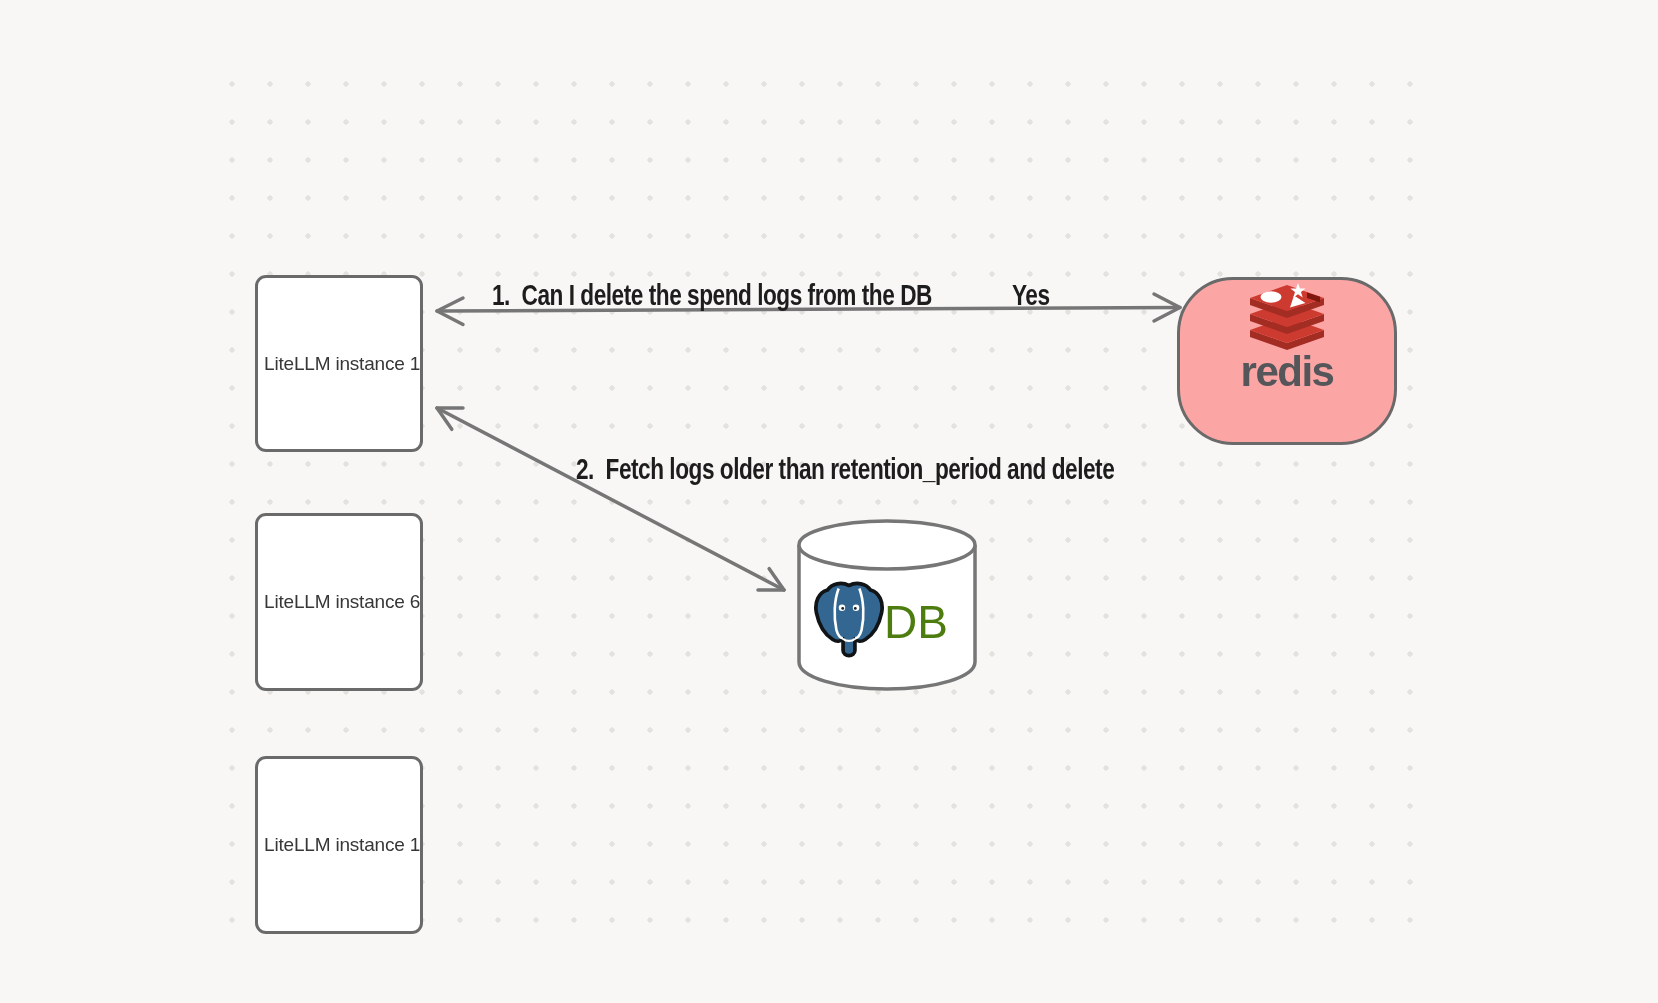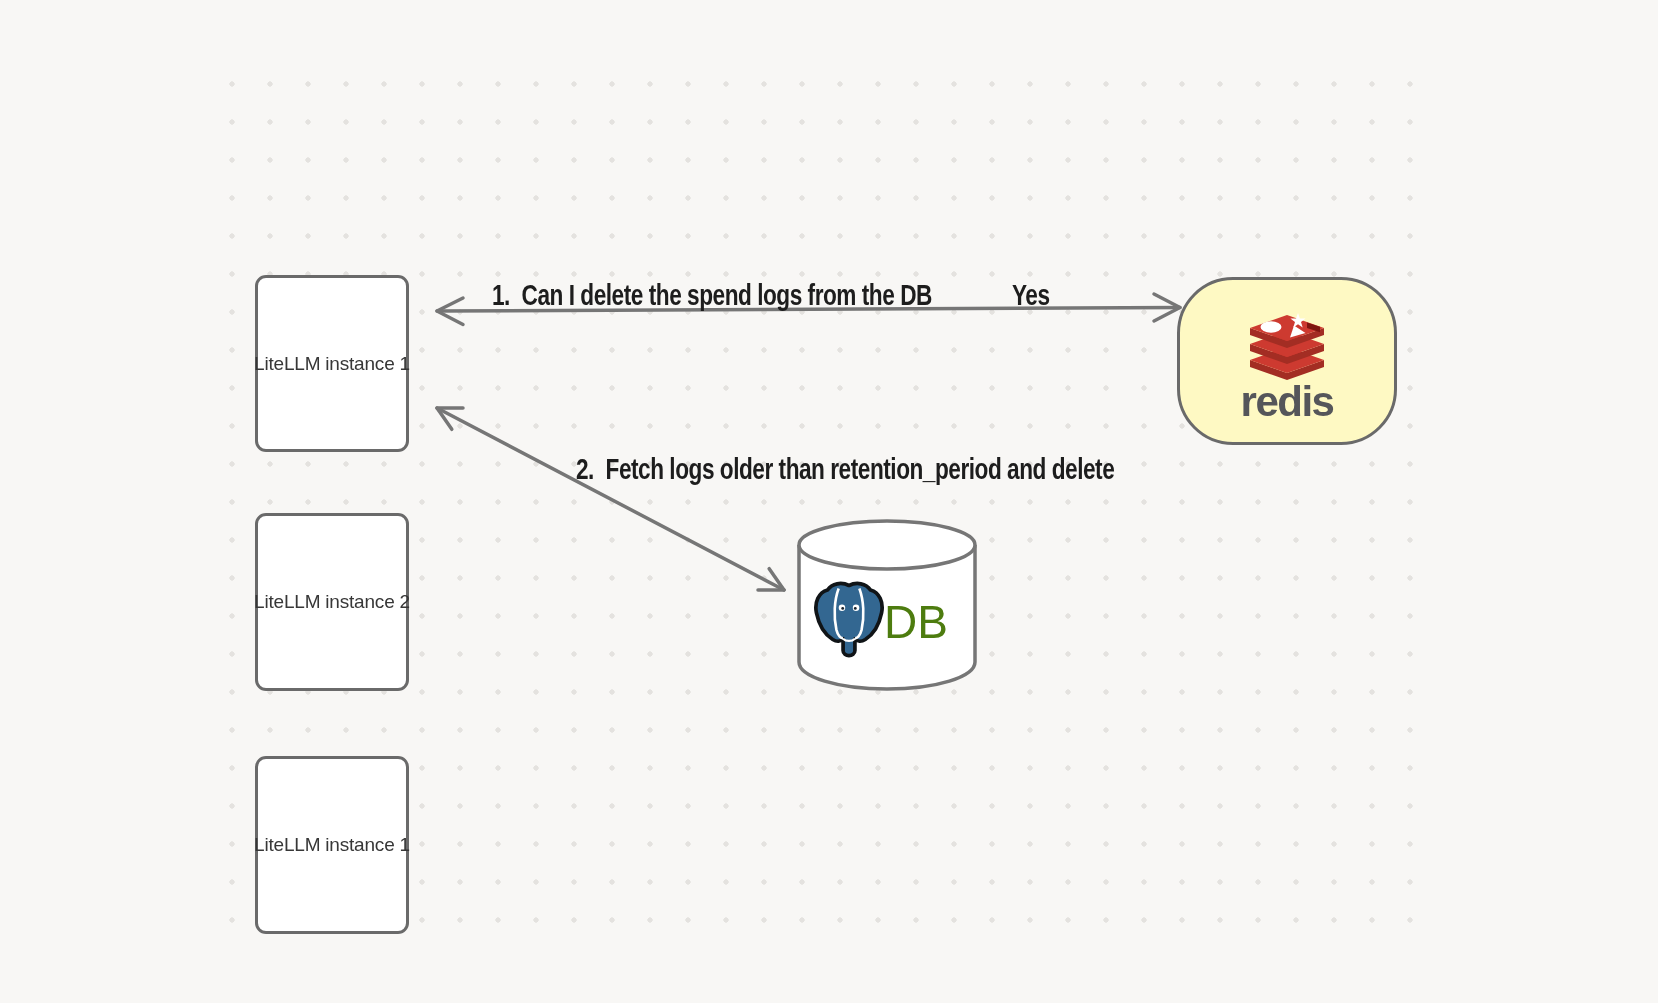--- a/index.html
+++ b/index.html
@@ -10,34 +10,33 @@
     background:#f8f7f5;overflow:hidden;
   }
   .dot-grid{
     position:absolute;left:213px;top:65px;width:1217px;height:875px;
     background-image:radial-gradient(circle,#e4e2df 2.4px,rgba(0,0,0,0) 2.9px);
     background-size:38px 38px;
     pointer-events:none;
   }
   .arrow-layer{position:absolute;left:0;top:0;width:1658px;height:1003px;}
   .node-box{
-    position:absolute;width:154px;height:177px;
+    position:absolute;width:168px;height:177px;
     background:#ffffff;border:3.5px solid #6a6a6a;border-radius:11px;
-    display:flex;align-items:center;justify-content:center;
+    display:flex;align-items:center;justify-content:flex-end;
     box-sizing:border-box;
   }
   .node-box .box-label{
     font-size:19px;color:#373737;letter-spacing:-0.2px;white-space:nowrap;
   }
   .redis-node{
     position:absolute;left:1177px;top:277px;width:220px;height:168px;
-    background:#fef9c3;border:3.5px solid #6a6a6a;border-radius:56px;
+    background:#fca5a5;border:3.5px solid #6a6a6a;border-radius:56px;
     box-sizing:border-box;
     display:flex;flex-direction:column;align-items:center;
-    padding-top:30px;
   }
   .redis-wordmark{
     margin-top:1px;
     font-size:42px;line-height:38px;font-weight:700;
     color:#55565a;letter-spacing:-1.5px;
   }
   .cylinder-wrap{position:absolute;left:795px;top:515px;width:184px;height:176px;}
   .cylinder-wrap svg.cyl{position:absolute;left:0;top:0;}
   .pg-icon{position:absolute;left:17px;top:66px;}
   .db-label{
@@ -69,21 +68,21 @@
 
     <line x1="437" y1="408" x2="784" y2="590"></line>
     <polyline points="451.8,429.3 437,408 463,408.1"></polyline>
     <polyline points="769.2,568.7 784,590 758,589.9"></polyline>
   </svg>
 
   <div class="node-box" style="left:255px;top:275px;">
     <span class="box-label">LiteLLM instance 1</span>
   </div>
   <div class="node-box" style="left:255px;top:513px;height:178px;">
-    <span class="box-label">LiteLLM instance 2</span>
+    <span class="box-label">LiteLLM instance 6</span>
   </div>
   <div class="node-box" style="left:255px;top:756px;height:178px;">
     <span class="box-label">LiteLLM instance 1</span>
   </div>
 
   <div class="redis-node">
     <svg width="84" height="72" viewBox="0 -3 84 70">
 
       <path d="M5,46 L42,59 L79,46 L79,53 L42,66 L5,53 Z" fill="#a32d23"></path>
       <path d="M42,33 L79,46 L42,59 L5,46 Z" fill="#cd3a30"></path>

